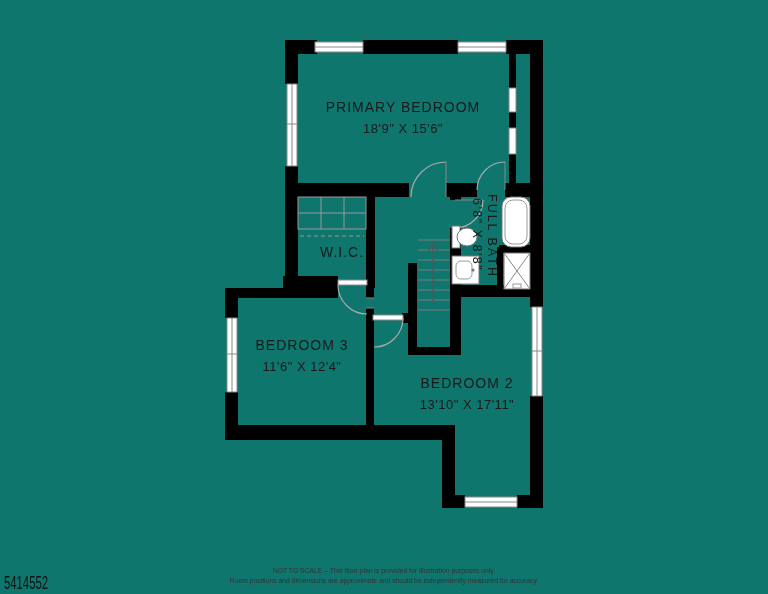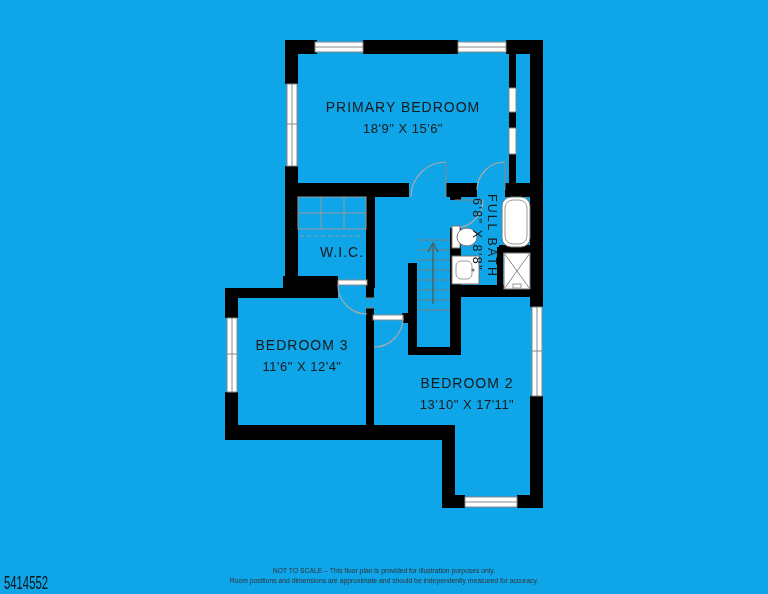--- a/index.html
+++ b/index.html
@@ -1,20 +1,20 @@
 <!DOCTYPE html>
 <html><head>
 <meta charset="utf-8">
 <style>
   html, body { margin: 0; padding: 0; background: #ffffff; }
   .page {
     position: relative;
     width: 768px;
     height: 594px;
-    background: #0ea5e9;
+    background: #0f766e;
     font-family: "Liberation Sans", sans-serif;
     overflow: hidden;
   }
   svg text {
     font-family: "Liberation Sans", sans-serif;
     fill: #1a1a1a;
   }
   .room-name { font-size: 14px; letter-spacing: 1px; }
   .room-dims { font-size: 13px; letter-spacing: 0.5px; }
   .bath-label { font-size: 12.5px; letter-spacing: 2px; }

